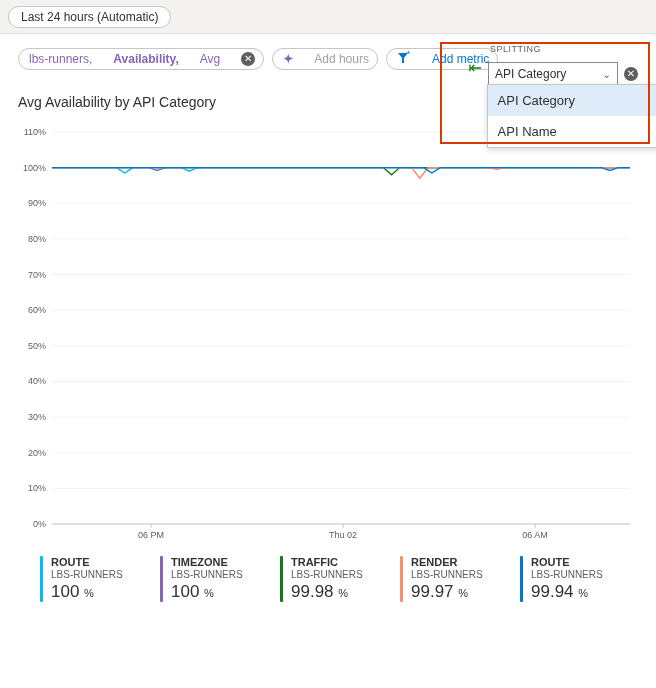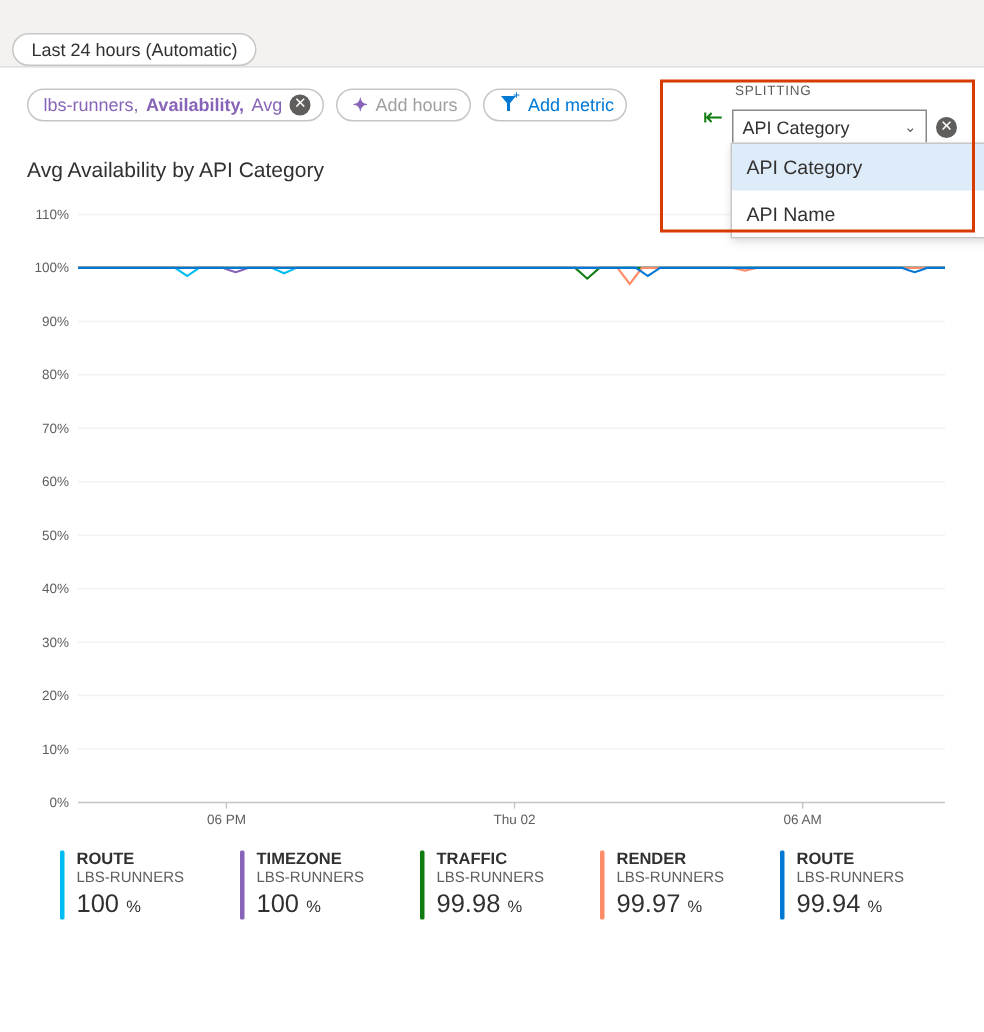--- a/index.html
+++ b/index.html
@@ -12,21 +12,21 @@
       font-size: 13px;
       color: #323130;
       background: #ffffff;
       width: 656px;
       height: 688px;
       overflow: hidden;
     }
     .top-bar {
       background: #f3f2f1;
       border-bottom: 1px solid #e1dfdd;
-      padding: 22px 8px;
+      padding: 6px 8px;
       height: 34px;
     }
     .time-range-pill {
       display: inline-flex;
       align-items: center;
       background: #ffffff;
       border: 1px solid #c8c6c4;
       border-radius: 14px;
       padding: 3px 12px;
       font-size: 12px;
@@ -41,21 +41,21 @@
       position: relative;
     }
     .pill {
       display: inline-flex;
       align-items: flex-end;
       border: 1px solid #c8c6c4;
       border-radius: 14px;
       padding: 3px 8px 3px 10px;
       font-size: 12px;
       background: #ffffff;
-      gap: 5px;
+      gap: 21px;
       cursor: pointer;
       white-space: nowrap;
     }
     .pill.metric .res { color: #8764b8; }
     .pill.metric .met { color: #8764b8; font-weight: 600; }
     .pill.metric .agg { color: #8764b8; }
     .pill.add-metric { color: #a19f9d; }
     .pill.add-filter { color: #0078d4; }
     .close-circle {
       width: 14px;

